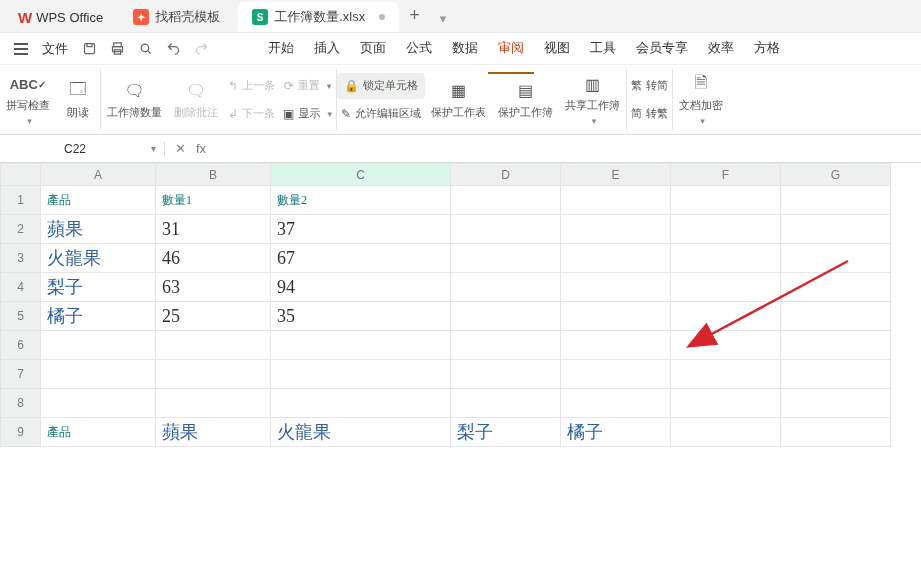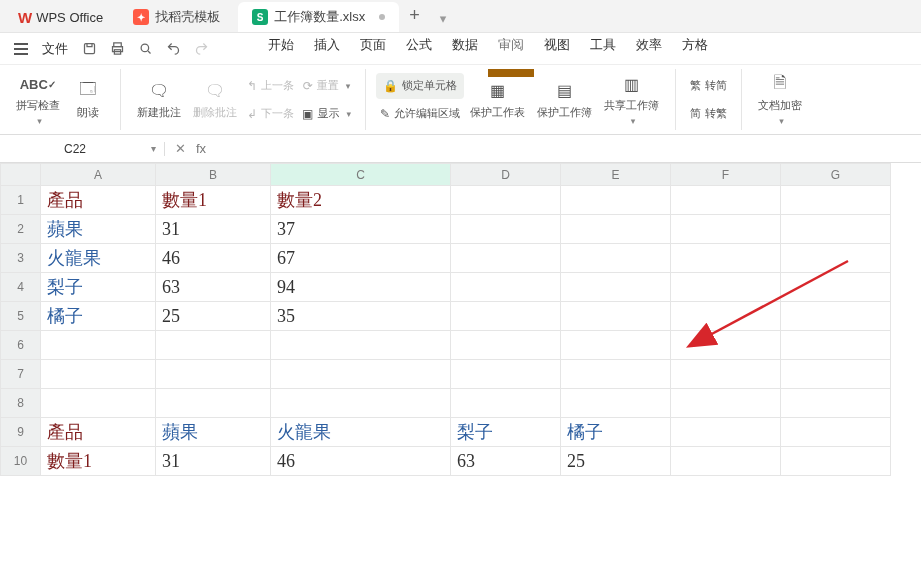--- a/index.html
+++ b/index.html
@@ -15,25 +15,25 @@
 .doc-tab .dot { width:6px; height:6px; border-radius:50%; background:#bbb; margin-left:8px;}
 .plus { padding:6px 10px; color:#666; font-size:18px; cursor:pointer;}
 
 
 .menubar { height:32px; display:flex; align-items:center; padding:0 8px; gap:2px; border-bottom:1px solid #eee;}
 .hamburger { display:flex; flex-direction:column; gap:3px; padding:4px 6px;}
 .hamburger span{ width:14px;height:2px;background:#555;}
 .mfile { font-size:13px; color:#333; padding:4px 6px;}
 .qicon { width:26px; height:26px; display:flex; align-items:center;justify-content:center; color:#555;}
 .mitem { font-size:13px; color:#333; padding:15px 10px; cursor:pointer;}
-.mitem.active { color:#737373; border-bottom:8px solid #a16207;}
+.mitem.active { color:#c2410c; border-bottom:2px solid #a16207;}
 
 
 .toolbar { height:70px; display:flex; align-items:stretch; border-bottom:1px solid #ddd; padding:4px 0;}
-.tgroup { display:flex; align-items:center; padding:0 10px; border-right:1px solid #e5e5e5;}
+.tgroup { display:flex; align-items:center; padding:0 0; border-right:1px solid #e5e5e5;}
 .tbtn { display:flex; flex-direction:column; align-items:center; justify-content:center; gap:3px; padding:2px 6px; font-size:11px; color:#555; min-width:44px; cursor:pointer;}
 .tbtn .glyph { height:22px; display:flex; align-items:center; justify-content:center; font-size:16px; color:#555;}
 .tbtn.small { min-width:auto; flex-direction:row; gap:4px; font-size:11px; padding:2px 4px;}
 .tbtn.disabled { color:#bbb;}
 .tbtn.disabled .glyph { color:#bbb;}
 .stack { display:flex; flex-direction:column; gap:2px; justify-content:center;}
 .locked { background:#eef0ee; border-radius:4px; padding:2px 6px;}
 .drop::after { content:"▾"; font-size:9px; margin-left:3px; color:#888;}
 
 
@@ -46,21 +46,21 @@
 
 
 .sheet { position:relative; overflow:hidden;}
 table { border-collapse:collapse; table-layout:fixed;}
 th,td { border:1px solid #e5e5e5; font-size:16px; font-weight:normal; }
 .colhdr th { background:#eef0f0; color:#7a7a7a; height:22px; font-size:12px;}
 .colhdr th.sel { background:#daf5ea;}
 .rowhdr { background:#eef0f0; color:#7a7a7a; text-align:center; width:40px; font-size:12px;}
 td { padding:0 6px; height:29px; color:#333;}
 .corner { background:#eef0f0; width:40px;}
-.red { color:#7f1d1d; font-family:"SimSun",serif; font-size:18px;}
+.red { color:#0f766e; font-family:"SimSun",serif; font-size:12px;}
 .blue { color:#2e5fa1; font-family:"SimSun",serif; font-size:18px;}
 .num { text-align:left; font-family:"SimSun",serif; font-size:18px;}
 .arrow { position:absolute; pointer-events:none;}
 
 </style>
 </head>
 <body>
 
 <div class="tabbar">
   <div class="logo-tab">
@@ -121,40 +121,41 @@
   <div style="flex:0 0 40px"></div>
   <div id="menuitems" style="display:flex">
       <div class="mitem">开始</div>
       <div class="mitem">插入</div>
       <div class="mitem">页面</div>
       <div class="mitem">公式</div>
       <div class="mitem">数据</div>
       <div class="mitem active">审阅</div>
       <div class="mitem">视图</div>
       <div class="mitem">工具</div>
+      <div class="mitem">会员专享</div>
       <div class="mitem">效率</div>
       <div class="mitem">方格</div>
     </div>
 </div>
 
 <div class="toolbar">
   <div class="tgroup">
     <div class="tbtn drop">
         <span class="glyph" style="font-weight:bold;font-size:13px">ABC<span style="font-size:10px">✓</span></span>
         <span>拼写检查</span>
       </div>
     <div class="tbtn">
         <span class="glyph">🗔</span>
         <span>朗读</span>
       </div>
   </div>
   <div class="tgroup">
     <div class="tbtn">
         <span class="glyph">🗨</span>
-        <span>新建批注</span>
+        <span>工作簿数量</span>
       </div>
     <div class="tbtn disabled">
         <span class="glyph">🗨</span>
         <span>删除批注</span>
       </div>
     <div class="stack">
       <div class="tbtn small disabled">
           <span class="glyph" style="font-size:12px">↰</span>
           <span>上一条</span>
         </div>
@@ -325,30 +326,20 @@
         <tr>
           <td class="rowhdr">9</td>
           <td class="red">產品</td>
           <td class="blue">蘋果</td>
           <td class="blue">火龍果</td>
           <td class="blue">梨子</td>
           <td class="blue">橘子</td>
           <td class=""></td>
           <td class=""></td>
         </tr>
-        <tr>
-          <td class="rowhdr">10</td>
-          <td class="red">數量1</td>
-          <td class="num">31</td>
-          <td class="num">46</td>
-          <td class="num">63</td>
-          <td class="num">25</td>
-          <td class=""></td>
-          <td class=""></td>
-        </tr>
       </tbody>
     </table>
   <svg class="arrow" style="left:0;top:0" width="921" height="400">
     <defs>
         <marker id="ah" markerWidth="12" markerHeight="10" refX="2" refY="5" orient="auto">
           <polygon points="0,0 12,5 0,10" fill="#d7262b"></polygon>
         </marker>
       </defs>
     <line x1="848" y1="98" x2="708" y2="173" stroke="#d7262b" stroke-width="2.5" marker-end="url(#ah)"></line>
   </svg>

